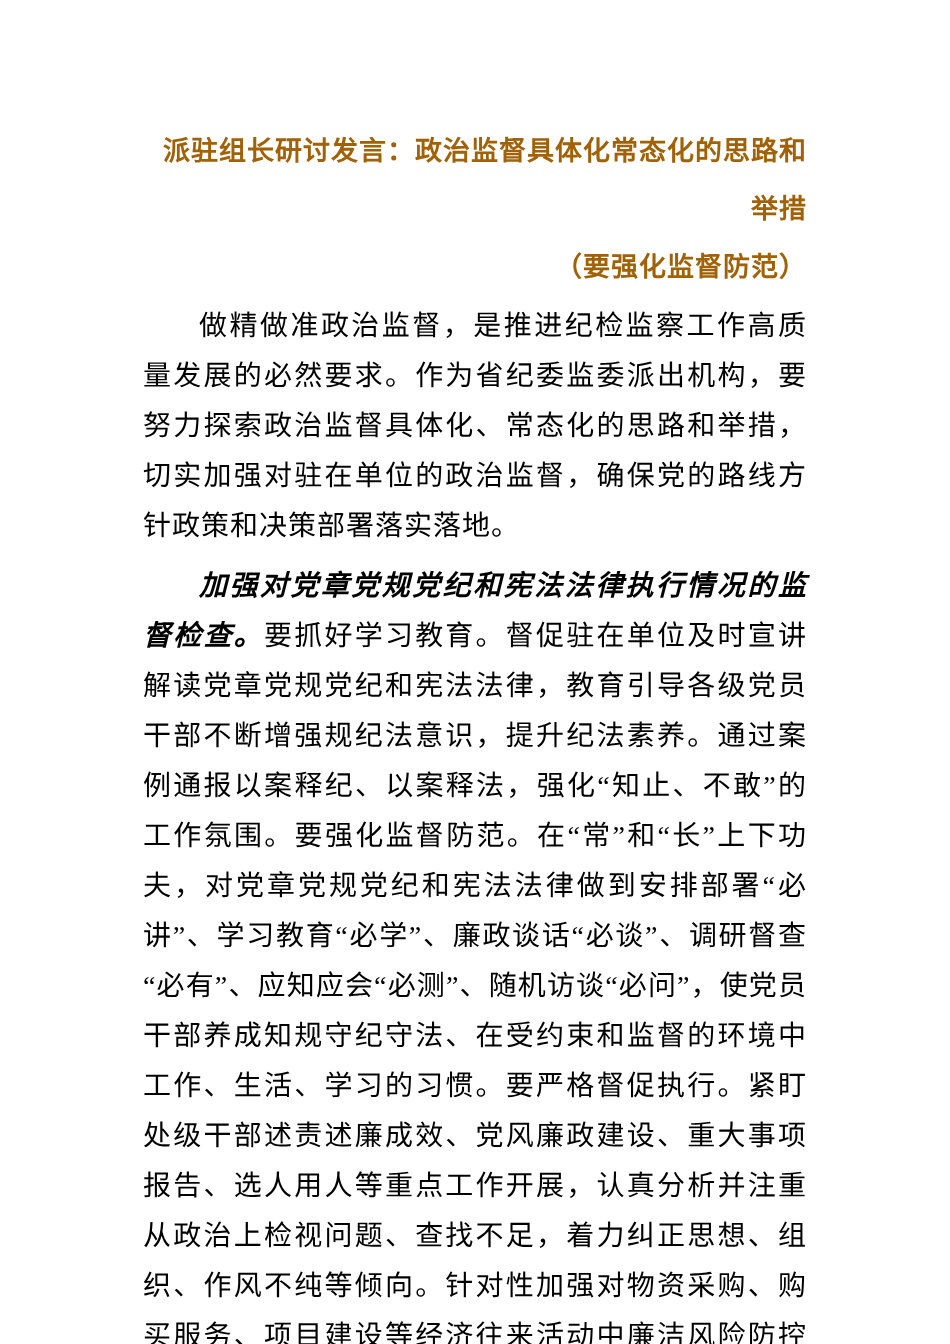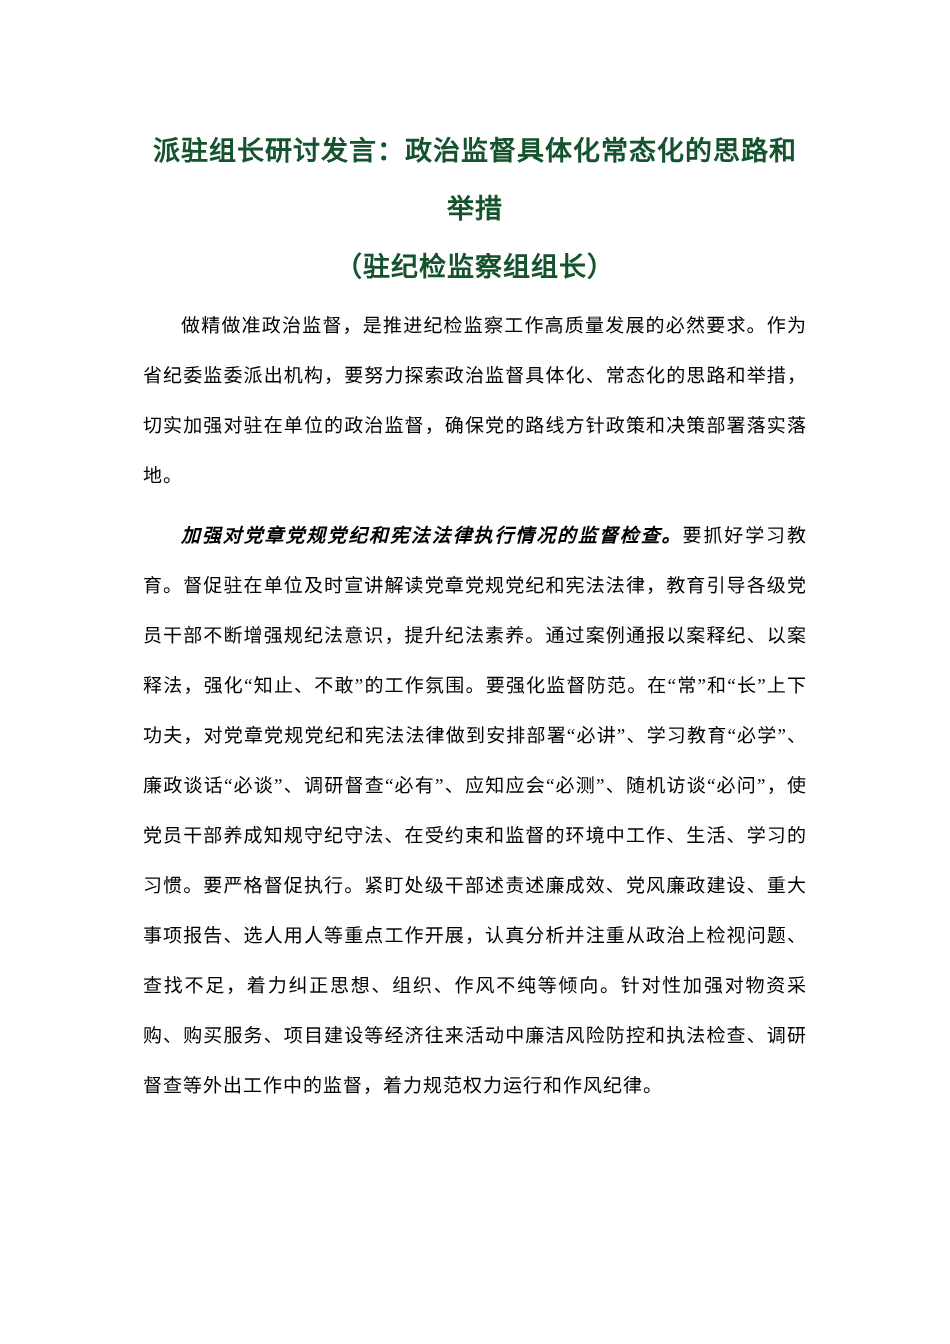--- a/index.html
+++ b/index.html
@@ -14,53 +14,53 @@
     width: 950px;
     height: 1344px;
     background: #ffffff;
     color: #000000;
     padding: 122px 143px 0 143px;
   }
   .title {
     font-size: 27px;
     font-weight: bold;
     line-height: 58px;
-    text-align: center;
+    text-align: right;
     letter-spacing: 1px;
-    color: #14532d;
+    color: #a16207;
   }
   .title-line {
     display: block;
   }
   .body-text {
     margin-top: 5px;
   }
   .para {
-    font-size: 19px;
+    font-size: 28px;
     line-height: 50px;
     text-align: justify;
     text-indent: 2em;
     letter-spacing: 1px;
     color: #000000;
   }
   .para + .para {
     margin-top: 10px;
   }
   .bold-lead {
     font-weight: bold;
     font-style: italic;
   }
 </style>
 </head>
 <body>
 
 <div class="page">
   <h1 class="title">
     <span class="title-line">派驻组长研讨发言：政治监督具体化常态化的思路和举措</span>
-    <span class="title-line">（驻纪检监察组组长）</span>
+    <span class="title-line">（要强化监督防范）</span>
   </h1>
 
   <div class="body-text">
     <p class="para">做精做准政治监督，是推进纪检监察工作高质量发展的必然要求。作为省纪委监委派出机构，要努力探索政治监督具体化、常态化的思路和举措，切实加强对驻在单位的政治监督，确保党的路线方针政策和决策部署落实落地。</p>
 
     <p class="para"><strong class="bold-lead">加强对党章党规党纪和宪法法律执行情况的监督检查。</strong><span>要抓好学习教育。督促驻在单位及时宣讲解读党章党规党纪和宪法法律，教育引导各级党员干部不断增强规纪法意识，提升纪法素养。通过案例通报以案释纪、以案释法，强化“知止、不敢”的工作氛围。要强化监督防范。在“常”和“长”上下功夫，对党章党规党纪和宪法法律做到安排部署“必讲”、学习教育“必学”、廉政谈话“必谈”、调研督查“必有”、应知应会“必测”、随机访谈“必问”，使党员干部养成知规守纪守法、在受约束和监督的环境中工作、生活、学习的习惯。要严格督促执行。紧盯处级干部述责述廉成效、党风廉政建设、重大事项报告、选人用人等重点工作开展，认真分析并注重从政治上检视问题、查找不足，着力纠正思想、组织、作风不纯等倾向。针对性加强对物资采购、购买服务、项目建设等经济往来活动中廉洁风险防控和执法检查、调研督查等外出工作中的监督，着力规范权力运行和作风纪律。</span></p>
   </div>
 </div>
 
 </body></html>

